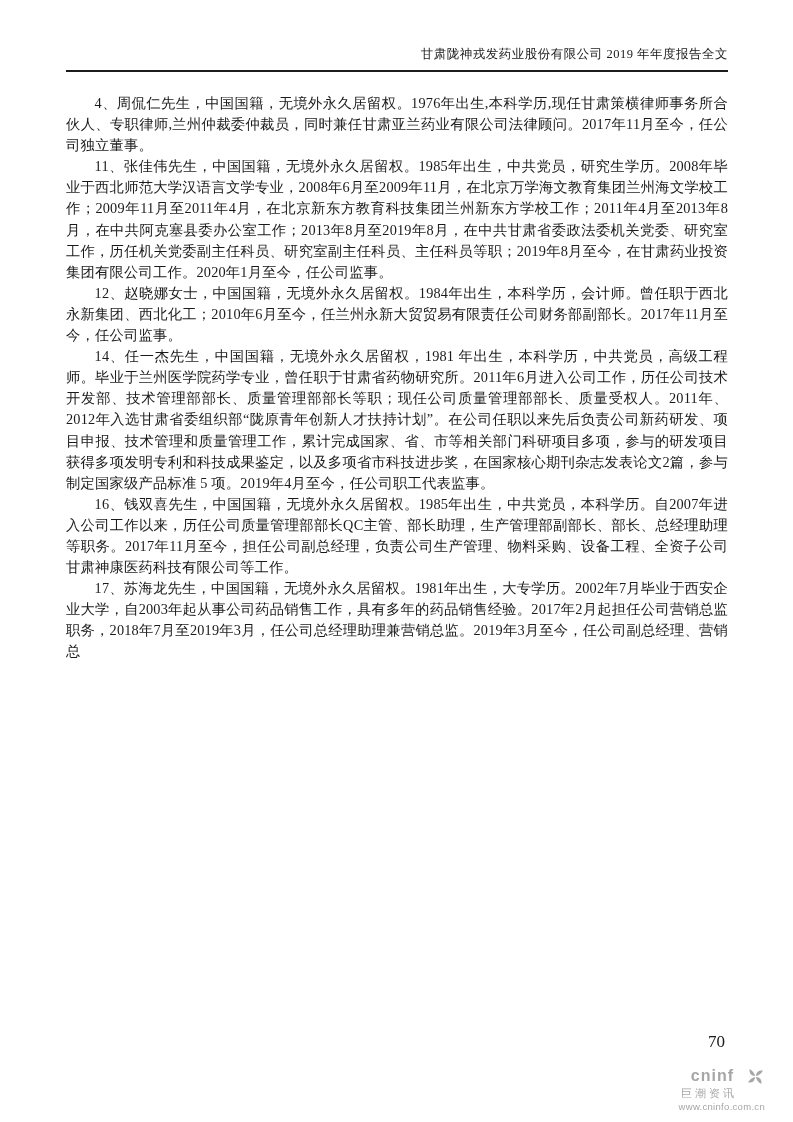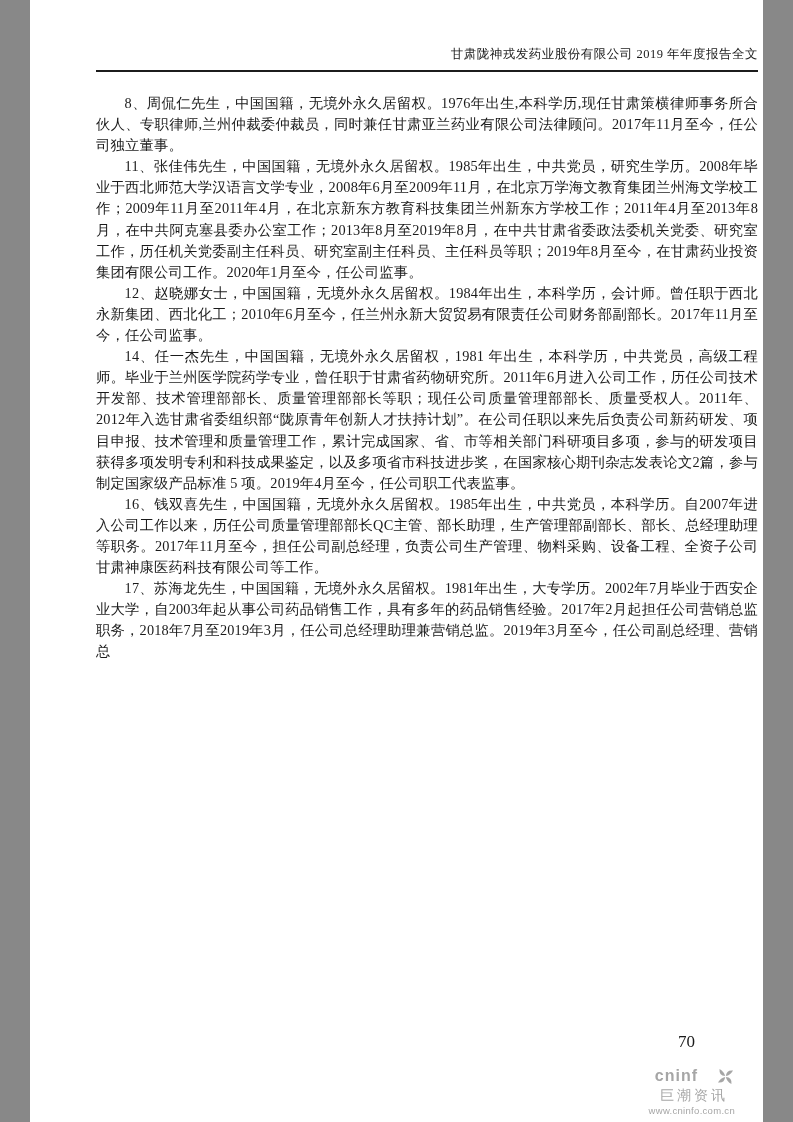--- a/index.html
+++ b/index.html
@@ -1,20 +1,20 @@
 <!DOCTYPE html>
 <html lang="zh"><head>
 <meta charset="utf-8">
 <title>Annual Report Page</title>
 <style>
   * { margin: 0; padding: 0; box-sizing: border-box; }
   html, body { background: #888; }
   .page {
     position: relative;
-    width: 733px;
+    width: 793px;
     height: 1122px;
     margin: 0 auto;
     background: #ffffff;
     font-family: "Liberation Serif", "DejaVu Serif", serif;
     color: #1a1a1a;
     overflow: hidden;
   }
   .content {
     position: absolute;
     left: 66px;
@@ -51,50 +51,50 @@
     text-align: right;
     color: #a6a6a6;
     font-family: "Liberation Sans", "DejaVu Sans", sans-serif;
     line-height: 1.25;
     user-select: none;
   }
   .cninfo-brand-row {
     display: flex;
     align-items: center;
     justify-content: flex-end;
-    gap: 18px;
+    gap: 12px;
   }
   .cninfo-brand {
     font-size: 16px;
     font-weight: bold;
     letter-spacing: 1px;
   }
   .cninfo-swirl { width: 19px; height: 19px; display: block; }
   .cninfo-cn {
-    font-size: 14px;
+    font-size: 11px;
     letter-spacing: 3px;
     margin-top: 1px;
-    margin-right: 7px;
+    margin-right: 28px;
   }
   .cninfo-url {
     font-size: 9.5px;
     letter-spacing: 0.3px;
     margin-top: 0;
   }
 </style>
 </head>
 <body>
 
 <div class="page">
   <div class="content">
 
     <div class="report-header">甘肃陇神戎发药业股份有限公司 2019 年年度报告全文</div>
 
     <div class="body-text">
-      <p class="indent">8、周侃仁先生，中国国籍，无境外永久居留权。1976年出生,本科学历,现任甘肃策横律师事务所合伙人、专职律师,兰州仲裁委仲裁员，同时兼任甘肃亚兰药业有限公司法律顾问。2017年11月至今，任公司独立董事。</p>
+      <p class="indent">4、周侃仁先生，中国国籍，无境外永久居留权。1976年出生,本科学历,现任甘肃策横律师事务所合伙人、专职律师,兰州仲裁委仲裁员，同时兼任甘肃亚兰药业有限公司法律顾问。2017年11月至今，任公司独立董事。</p>
       <p class="indent">11、张佳伟先生，中国国籍，无境外永久居留权。1985年出生，中共党员，研究生学历。2008年毕业于西北师范大学汉语言文学专业，2008年6月至2009年11月，在北京万学海文教育集团兰州海文学校工作；2009年11月至2011年4月，在北京新东方教育科技集团兰州新东方学校工作；2011年4月至2013年8月，在中共阿克塞县委办公室工作；2013年8月至2019年8月，在中共甘肃省委政法委机关党委、研究室工作，历任机关党委副主任科员、研究室副主任科员、主任科员等职；2019年8月至今，在甘肃药业投资集团有限公司工作。2020年1月至今，任公司监事。</p>
       <p class="indent">12、赵晓娜女士，中国国籍，无境外永久居留权。1984年出生，本科学历，会计师。曾任职于西北永新集团、西北化工；2010年6月至今，任兰州永新大贸贸易有限责任公司财务部副部长。2017年11月至今，任公司监事。</p>
       <p class="indent">14、任一杰先生，中国国籍，无境外永久居留权，1981 年出生，本科学历，中共党员，高级工程师。毕业于兰州医学院药学专业，曾任职于甘肃省药物研究所。2011年6月进入公司工作，历任公司技术开发部、技术管理部部长、质量管理部部长等职；现任公司质量管理部部长、质量受权人。2011年、2012年入选甘肃省委组织部“陇原青年创新人才扶持计划”。在公司任职以来先后负责公司新药研发、项目申报、技术管理和质量管理工作，累计完成国家、省、市等相关部门科研项目多项，参与的研发项目获得多项发明专利和科技成果鉴定，以及多项省市科技进步奖，在国家核心期刊杂志发表论文2篇，参与制定国家级产品标准 5 项。2019年4月至今，任公司职工代表监事。</p>
       <p class="indent">16、钱双喜先生，中国国籍，无境外永久居留权。1985年出生，中共党员，本科学历。自2007年进入公司工作以来，历任公司质量管理部部长QC主管、部长助理，生产管理部副部长、部长、总经理助理等职务。2017年11月至今，担任公司副总经理，负责公司生产管理、物料采购、设备工程、全资子公司甘肃神康医药科技有限公司等工作。</p>
       <p class="indent">17、苏海龙先生，中国国籍，无境外永久居留权。1981年出生，大专学历。2002年7月毕业于西安企业大学，自2003年起从事公司药品销售工作，具有多年的药品销售经验。2017年2月起担任公司营销总监职务，2018年7月至2019年3月，任公司总经理助理兼营销总监。2019年3月至今，任公司副总经理、营销总</p>
     </div>
   </div>
 
   <div class="page-number">70</div>
 

